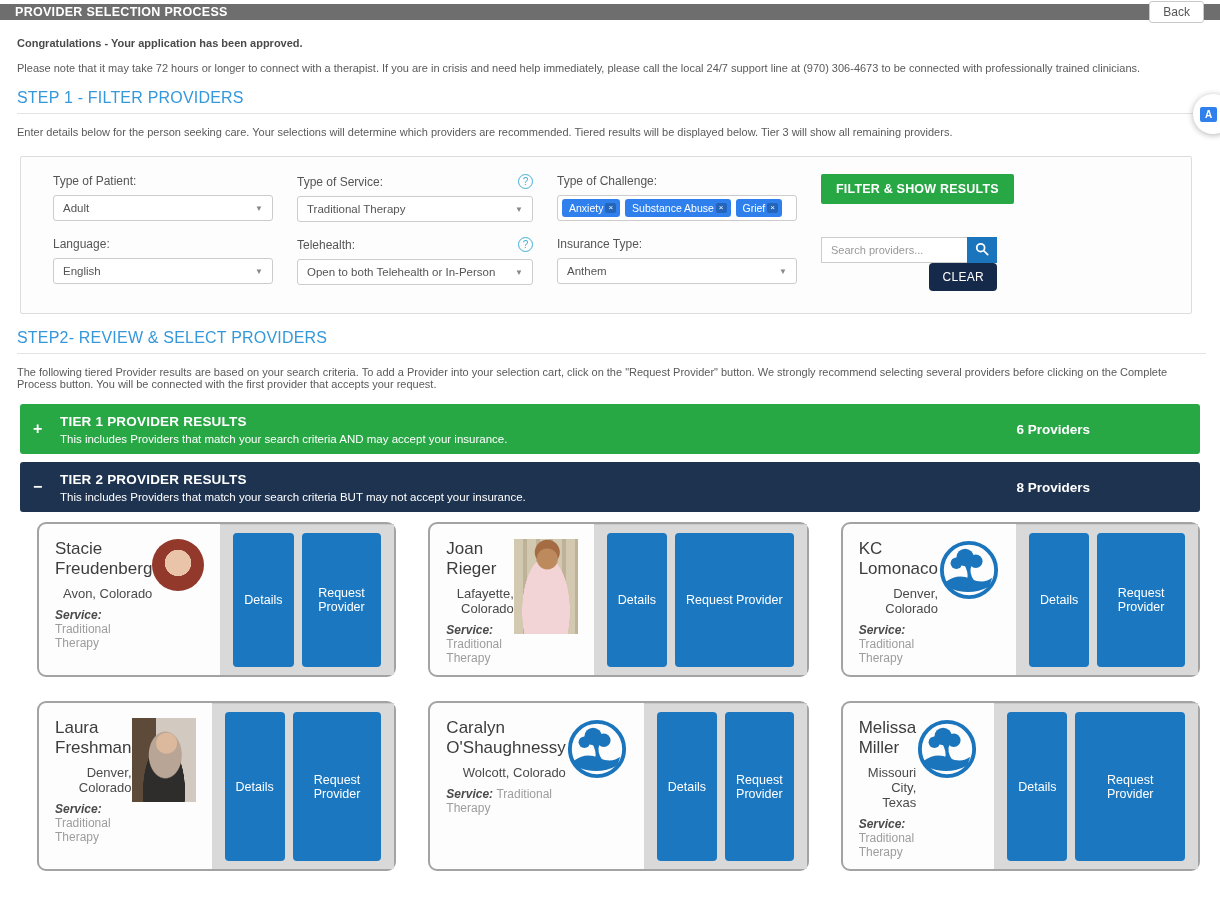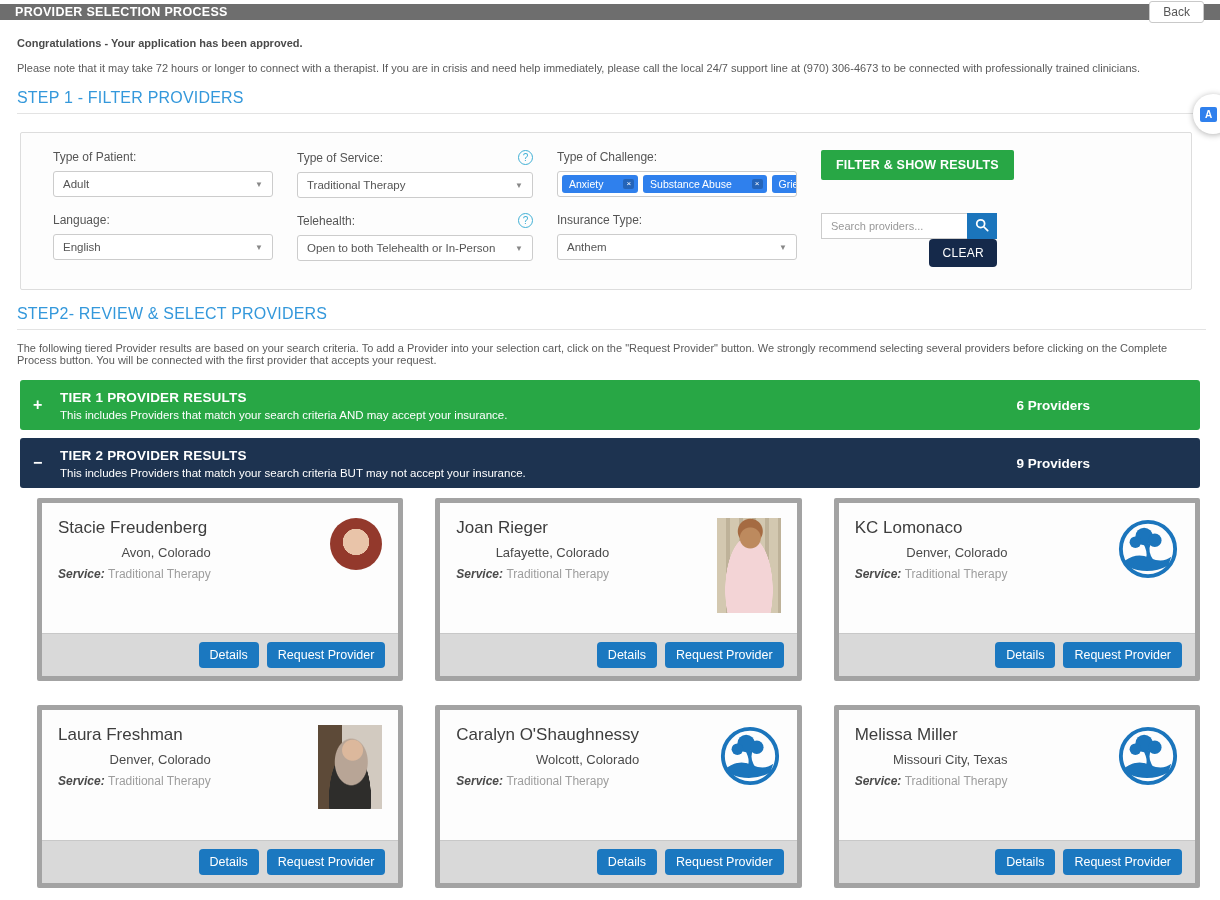--- a/index.html
+++ b/index.html
@@ -55,21 +55,21 @@
     display:flex; align-items:center; justify-content:space-between;
     padding:0 9px; font-size:11.5px; color:#555; cursor:pointer;
   }
   .caret { color:#888; font-size:8px; }
   .challenge-box {
     height:26px; border:1px solid #ccc; border-radius:3px; background:#fff;
     display:flex; align-items:center; gap:5px; padding:0 4px; overflow:hidden;
   }
   .tag {
     background:#2f80ed; color:#fff; font-size:10.5px; border-radius:3px;
-    padding:3px 4px 3px 7px; display:inline-flex; align-items:center; gap:20px;
+    padding:3px 4px 3px 7px; display:inline-flex; align-items:center; gap:2px;
     white-space:nowrap; cursor:pointer;
   }
   .tag .tag-x {
     background:rgba(0,0,0,.22); border-radius:2px; font-size:8px;
     padding:1px 3px; line-height:1; cursor:pointer;
   }
   .action-cell { display:flex; align-items:flex-end; }
   .green-btn {
     background:#28a745; color:#fff; border:none; border-radius:2px;
     font-size:12.5px; padding:8px 15px; cursor:pointer; letter-spacing:.2px;
@@ -104,22 +104,22 @@
   .tier-text { flex:1; padding-left:9px; }
   .tier-title { font-size:13.5px; font-weight:600; margin-bottom:4px; letter-spacing:.2px; }
   .tier-sub { font-size:11.5px; }
   .tier-count { font-size:13.5px; font-weight:600; padding-right:110px; }
   
   .grid {
     display:grid; grid-template-columns:repeat(3,1fr);
     gap:24px 32px; margin:10px 6px 0 20px;
   }
   .card {
-    background:#fdfdfd; border:5px solid #a3a3a3; border-radius:2px;
-    display:flex; flex-direction:column;
+    background:#fdfdfd; border:2px solid #a3a3a3; border-radius:9px;
+    display:flex; 
   }
   .card-body { flex:1; display:flex; justify-content:space-between; padding:15px 16px 10px 16px; min-height:130px; }
   .p-name { font-size:17px; color:#3d3d3d; margin-bottom:7px; }
   .p-loc { font-size:13px; color:#4a4a4a; margin-bottom:7px;text-align:right; }
   .p-service { font-size:12px; color:#9d9d9d; }
   .p-service .svc-label { color:#4a4a4a; font-weight:bold;font-style:italic; }
   .card-img { display:flex; justify-content:flex-end; align-items:flex-start; }
   .card-footer {
     background:#d9d9d9; border-top:1px solid #c8c8c8;
     padding:8px 13px; display:flex; justify-content:flex-end; gap:8px;
@@ -173,20 +173,21 @@
 <div class="app-header">
   <span class="title">PROVIDER SELECTION PROCESS</span>
   <button class="back-btn">Back</button>
 </div>
 
 <div class="content">
   <div class="congrats">Congratulations - Your application has been approved.</div>
   <div class="note">Please note that it may take 72 hours or longer to connect with a therapist. If you are in crisis and need help immediately, please call the local 24/7 support line at (970) 306-4673 to be connected with professionally trained clinicians.</div>
 
   <h2 class="step-heading">STEP 1 - FILTER PROVIDERS</h2>
+  <div class="section-desc">Enter details below for the person seeking care. Your selections will determine which providers are recommended. Tiered results will be displayed below. Tier 3 will show all remaining providers.</div>
 
   <div class="panel">
     <div class="f-row">
       <div class="f-group w1">
         <div class="f-label-line">
           <span class="f-label">Type of Patient:</span>
         </div>
         <div class="select">
           <span>Adult</span>
           <span class="caret">▼</span>
@@ -282,21 +283,21 @@
         <div class="tier-sub">This includes Providers that match your search criteria AND may accept your insurance.</div>
       </div>
       <span class="tier-count">6 Providers</span>
     </div>
     <div class="tier navy">
       <span class="tier-toggle">−</span>
       <div class="tier-text">
         <div class="tier-title">TIER 2 PROVIDER RESULTS</div>
         <div class="tier-sub">This includes Providers that match your search criteria BUT may not accept your insurance.</div>
       </div>
-      <span class="tier-count">9 Providers</span>
+      <span class="tier-count">8 Providers</span>
     </div>
   </div>
 
   <div class="grid">
   <div class="card">
     <div class="card-body">
       <div class="card-info">
         <div class="p-name">Stacie Freudenberg</div>
         <div class="p-loc">Avon, Colorado</div>
         <div class="p-service">

